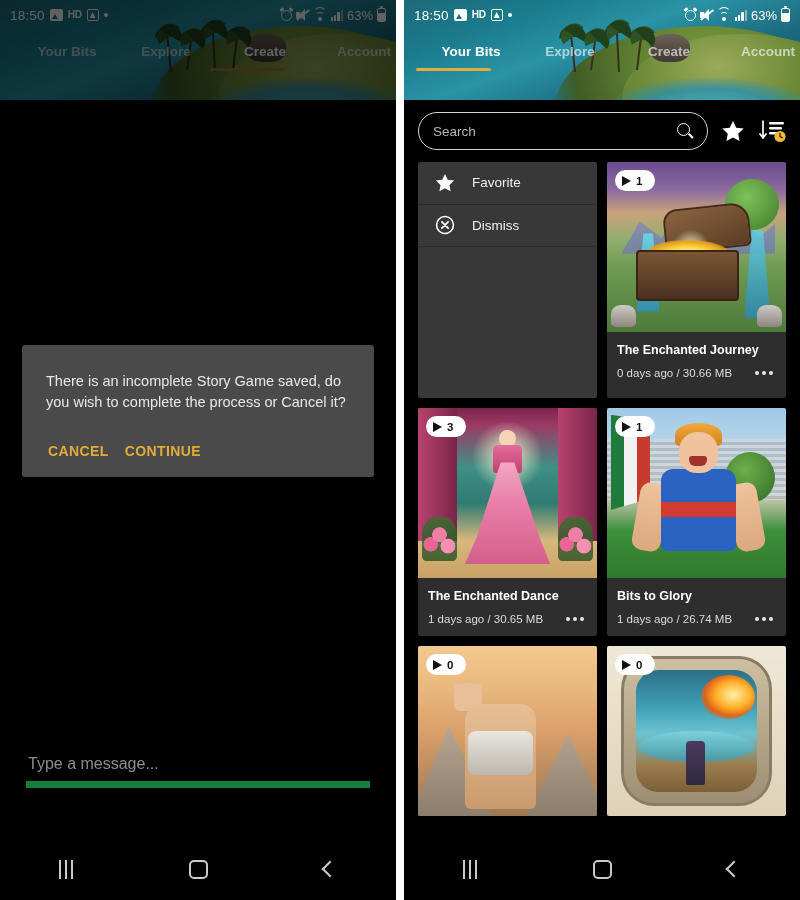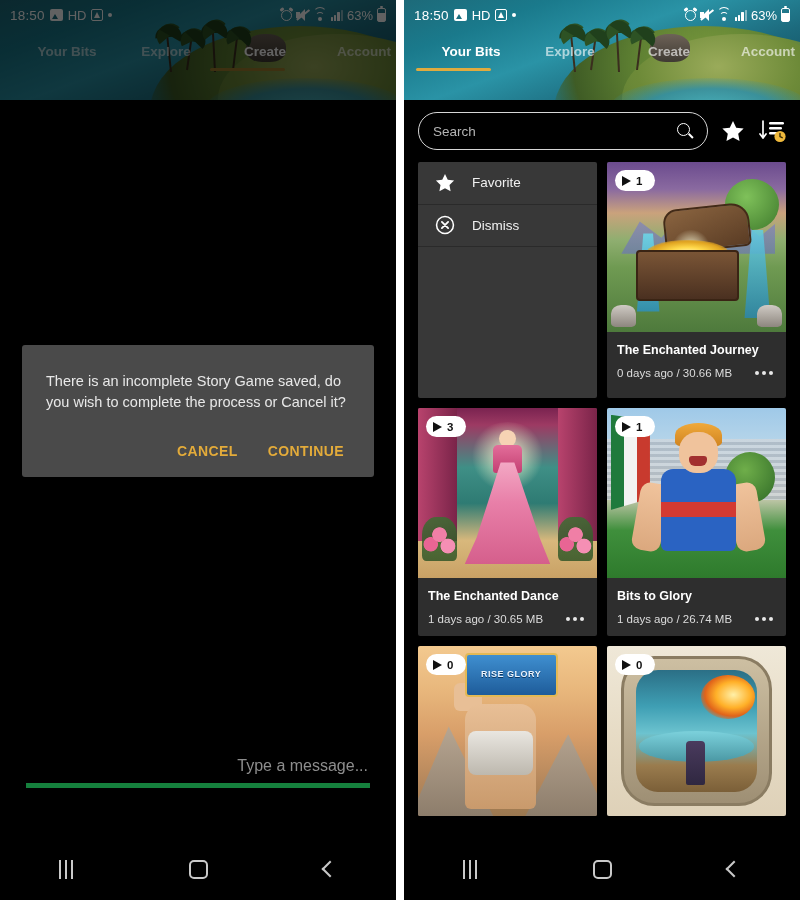--- a/index.html
+++ b/index.html
@@ -98,21 +98,21 @@
     width: 13px; height: 12px; border-radius: 2px; background: #fff;
     position: relative;
   }
   .ic-img::after {
     content: ""; position: absolute; left: 2px; bottom: 2px;
     width: 0; height: 0;
     border-left: 3.5px solid transparent; border-right: 3.5px solid transparent;
     border-bottom: 5px solid #1b6f80;
   }
   .ic-hd {
-    font-size: 13px; font-weight: 400; line-height: 1;
+    font-size: 10px; font-weight: 700; line-height: 1;
     color: #fff; letter-spacing: -.3px;
   }
   .ic-box {
     width: 12px; height: 12px; border: 1.6px solid #fff; border-radius: 2px;
     position: relative;
   }
   .ic-box::after{
     content:""; position:absolute; left:2px; top:2px; width:6px; height:6px;
     background:#fff; clip-path: polygon(50% 0,100% 100%,0 100%);
   }
@@ -203,33 +203,33 @@
     box-shadow: 0 6px 22px rgba(0,0,0,.6);
   }
   .dialog-title {
     color: #ffffff; font-size: 19px; font-weight: 700; margin-bottom: 16px;
   }
   .dialog-msg {
     color: #e8e8e8; font-size: 14.5px; line-height: 1.45; margin-bottom: 26px;
     max-width: 300px;
   }
   .dialog-actions {
-    display: flex; justify-content: flex-end; gap: 26px; padding-right: 4px;
+    display: flex; gap: 12px; padding-right: 4px;
   }
   .dialog-btn {
     color: #e3ab3a; font-size: 14px; font-weight: 700; letter-spacing: .4px;
     background: none; border: none; cursor: pointer; padding: 4px 2px;
     font-family: "Liberation Sans", sans-serif;
   }
   .msg-input-wrap { position: absolute; left: 26px; right: 26px; bottom: 112px; }
   .msg-input {
     width: 100%; background: transparent; border: none;
-    border-bottom: 5px solid #15803d;
+    border-bottom: 7px solid #15803d;
     color: #d8d8d8; font-size: 16px; padding: 6px 2px 8px 2px;
-    font-family: "Liberation Sans", sans-serif; outline: none; text-align: right;
+    font-family: "Liberation Sans", sans-serif; outline: none;
   }
   .msg-input::placeholder { color: #8d8d8d; }
   .send-btn {
     position: absolute; right: 30px; bottom: 52px;
     width: 86px; height: 36px;
     background: #2b2b2b; color: #b6b6b6;
     border: none; border-radius: 3px;
     font-size: 13.5px; font-weight: 600; letter-spacing: .6px;
     cursor: pointer; font-family: "Liberation Sans", sans-serif;
   }
@@ -839,21 +839,20 @@
         </div>
 
         <div class="card">
           <div class="thumb">
             <div class="art art-riseglory">
               <div class="mtnL"></div>
                 <div class="mtnR"></div>
               <div class="fist"></div>
               <div class="hero"></div>
                 <div class="chest"></div>
-              <div class="logo">RISE GLORY</div>
             </div>
             <div class="play-badge">
               <span class="play-tri"></span>
               <span class="play-count">0</span>
             </div>
           </div>
         </div>
 
         <div class="card">
           <div class="thumb">

